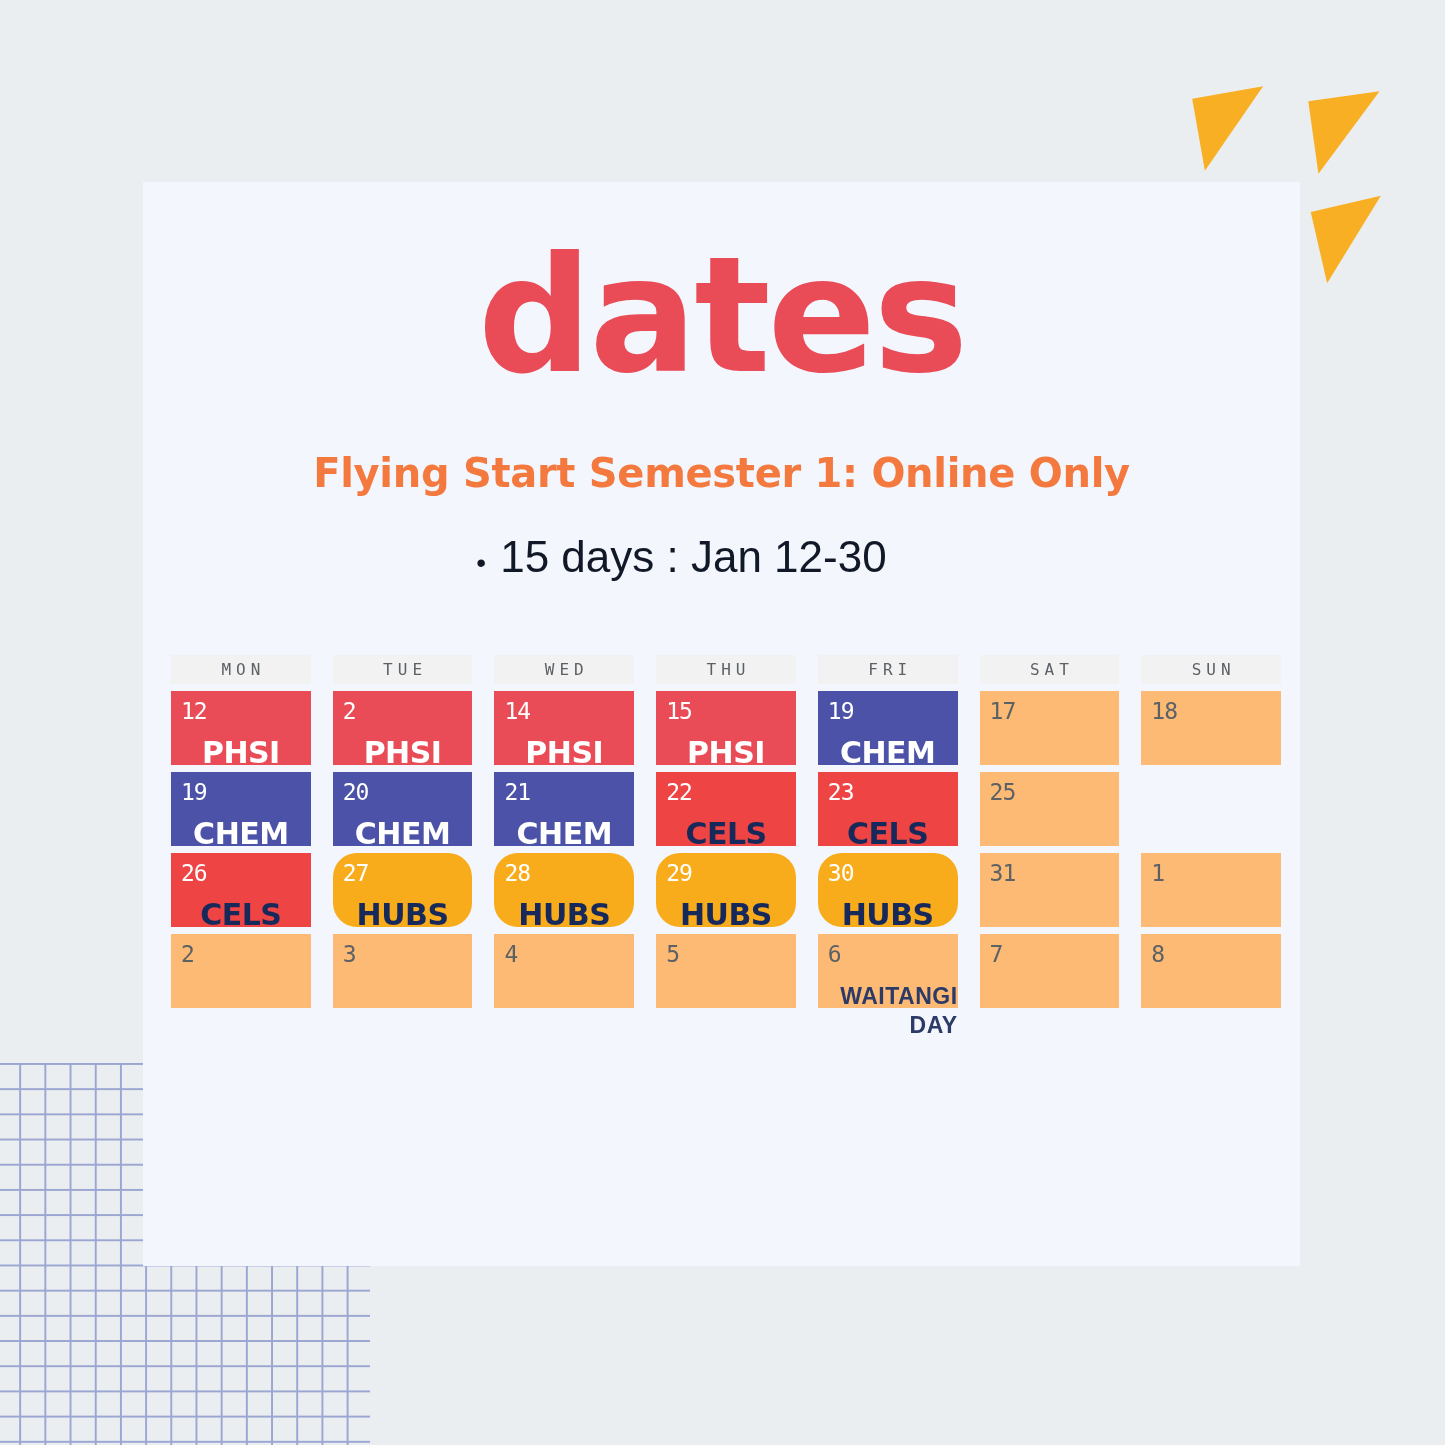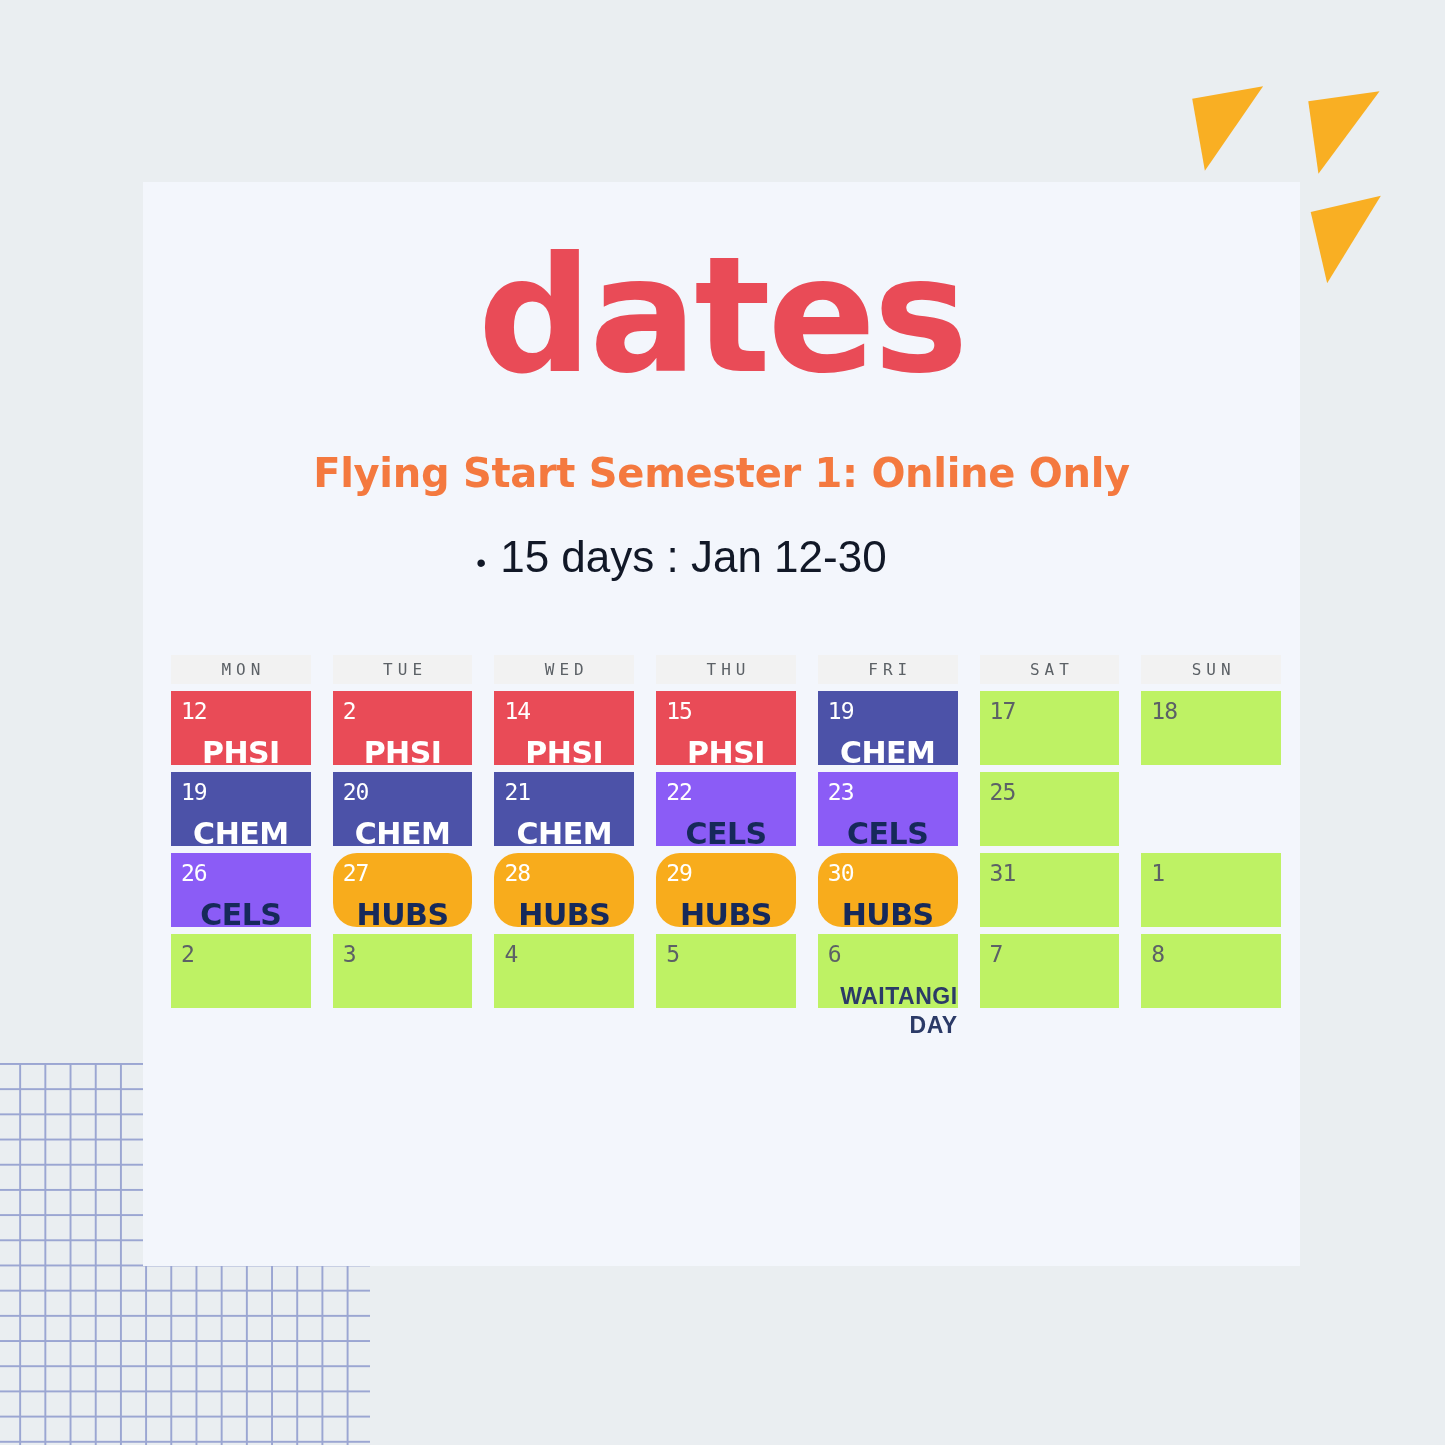--- a/index.html
+++ b/index.html
@@ -172,29 +172,29 @@
 
   
   .cell-phsi { background: #E94B57; }
   .cell-phsi .daynum { color: #FFFFFF; }
   .cell-phsi .daylabel { color: #FFFFFF; }
 
   .cell-chem { background: #4C52A8; }
   .cell-chem .daynum { color: #FFFFFF; }
   .cell-chem .daylabel { color: #FFFFFF; }
 
-  .cell-cels { background: #8b5cf6; }
+  .cell-cels { background: #ef4444; }
   .cell-cels .daynum { color: #FFFFFF; }
   .cell-cels .daylabel { color: #16295A; }
 
   .cell-hubs { background: #F8AC1C; border-radius: 24px; }
   .cell-hubs .daynum { color: #FFFFFF; }
   .cell-hubs .daylabel { color: #16295A; }
 
-  .cell-empty { background: #bef264; }
+  .cell-empty { background: #fdba74; }
   .cell-empty .daynum { color: #5C6166; }
   .cell-empty .daylabel { color: #2B3A67; }
 </style>
 </head>
 <body>
 
 <div id="deco-layer">
   <div class="tri" id="tri-1"></div>
   <div class="tri" id="tri-2"></div>
   <div class="tri" id="tri-3"></div>

